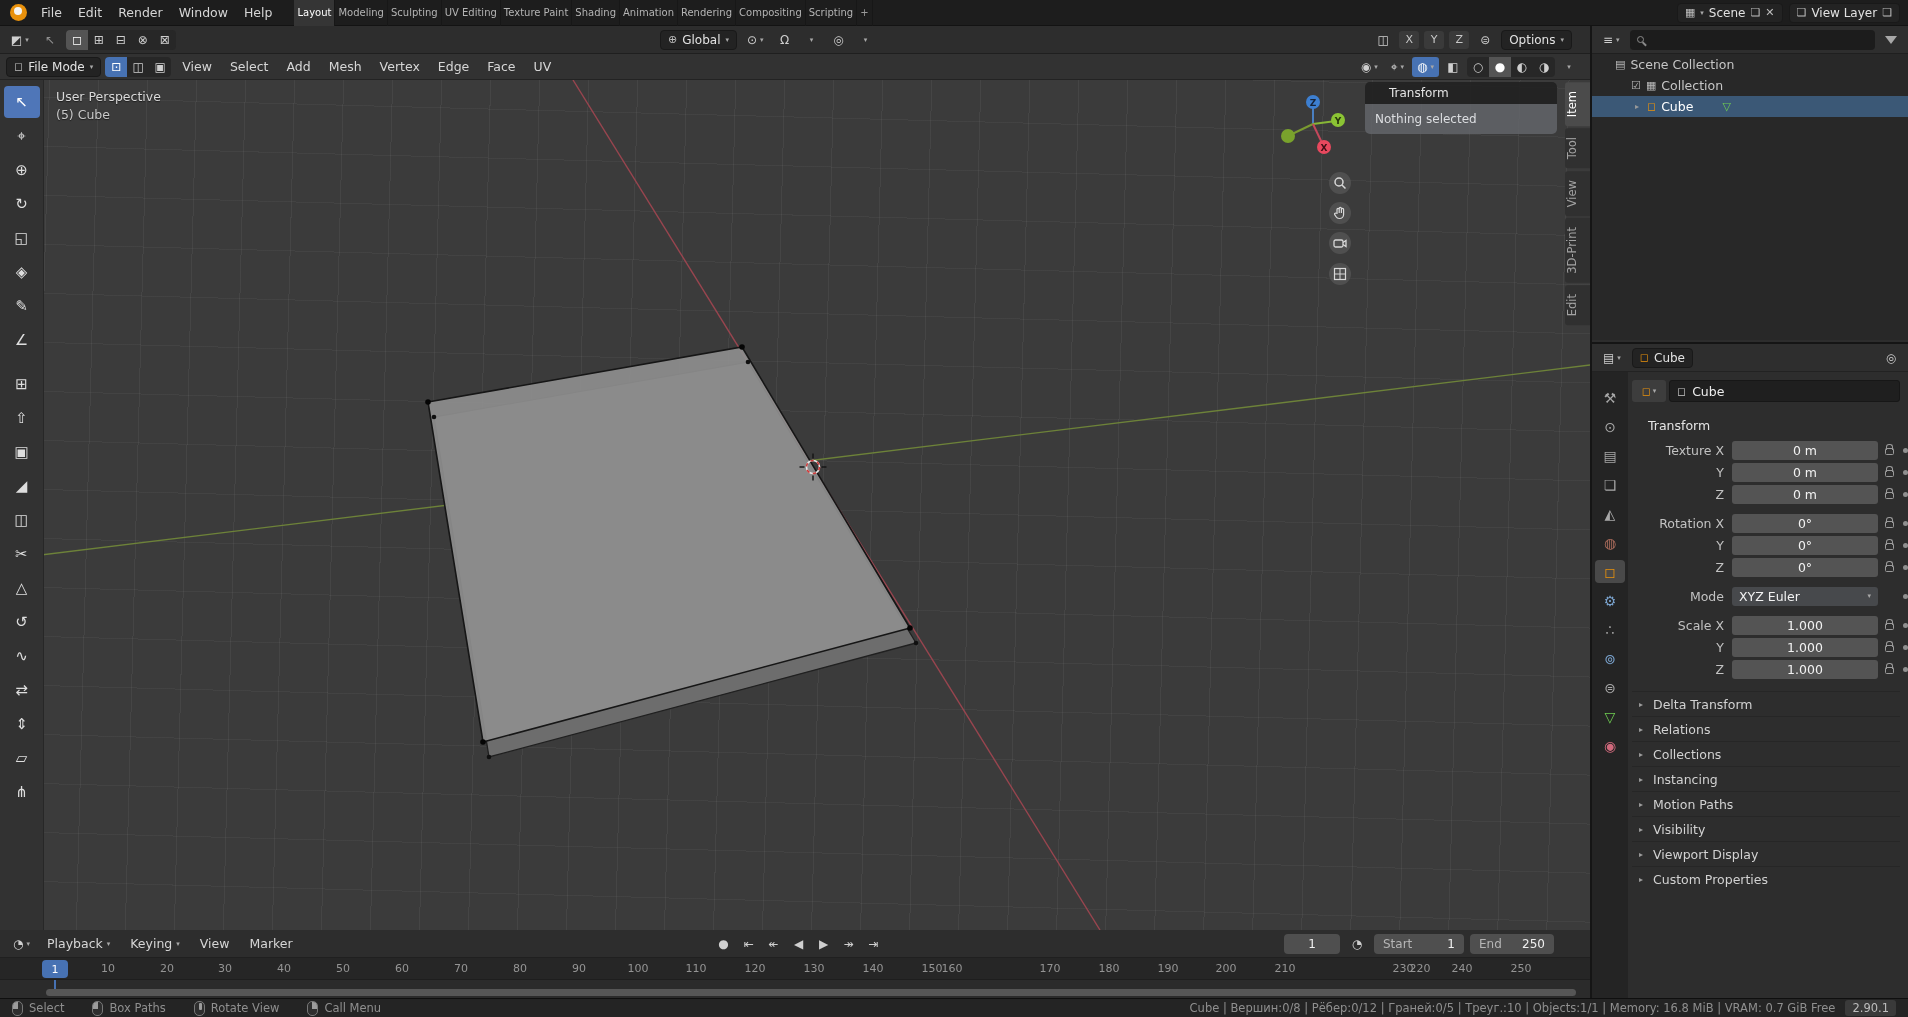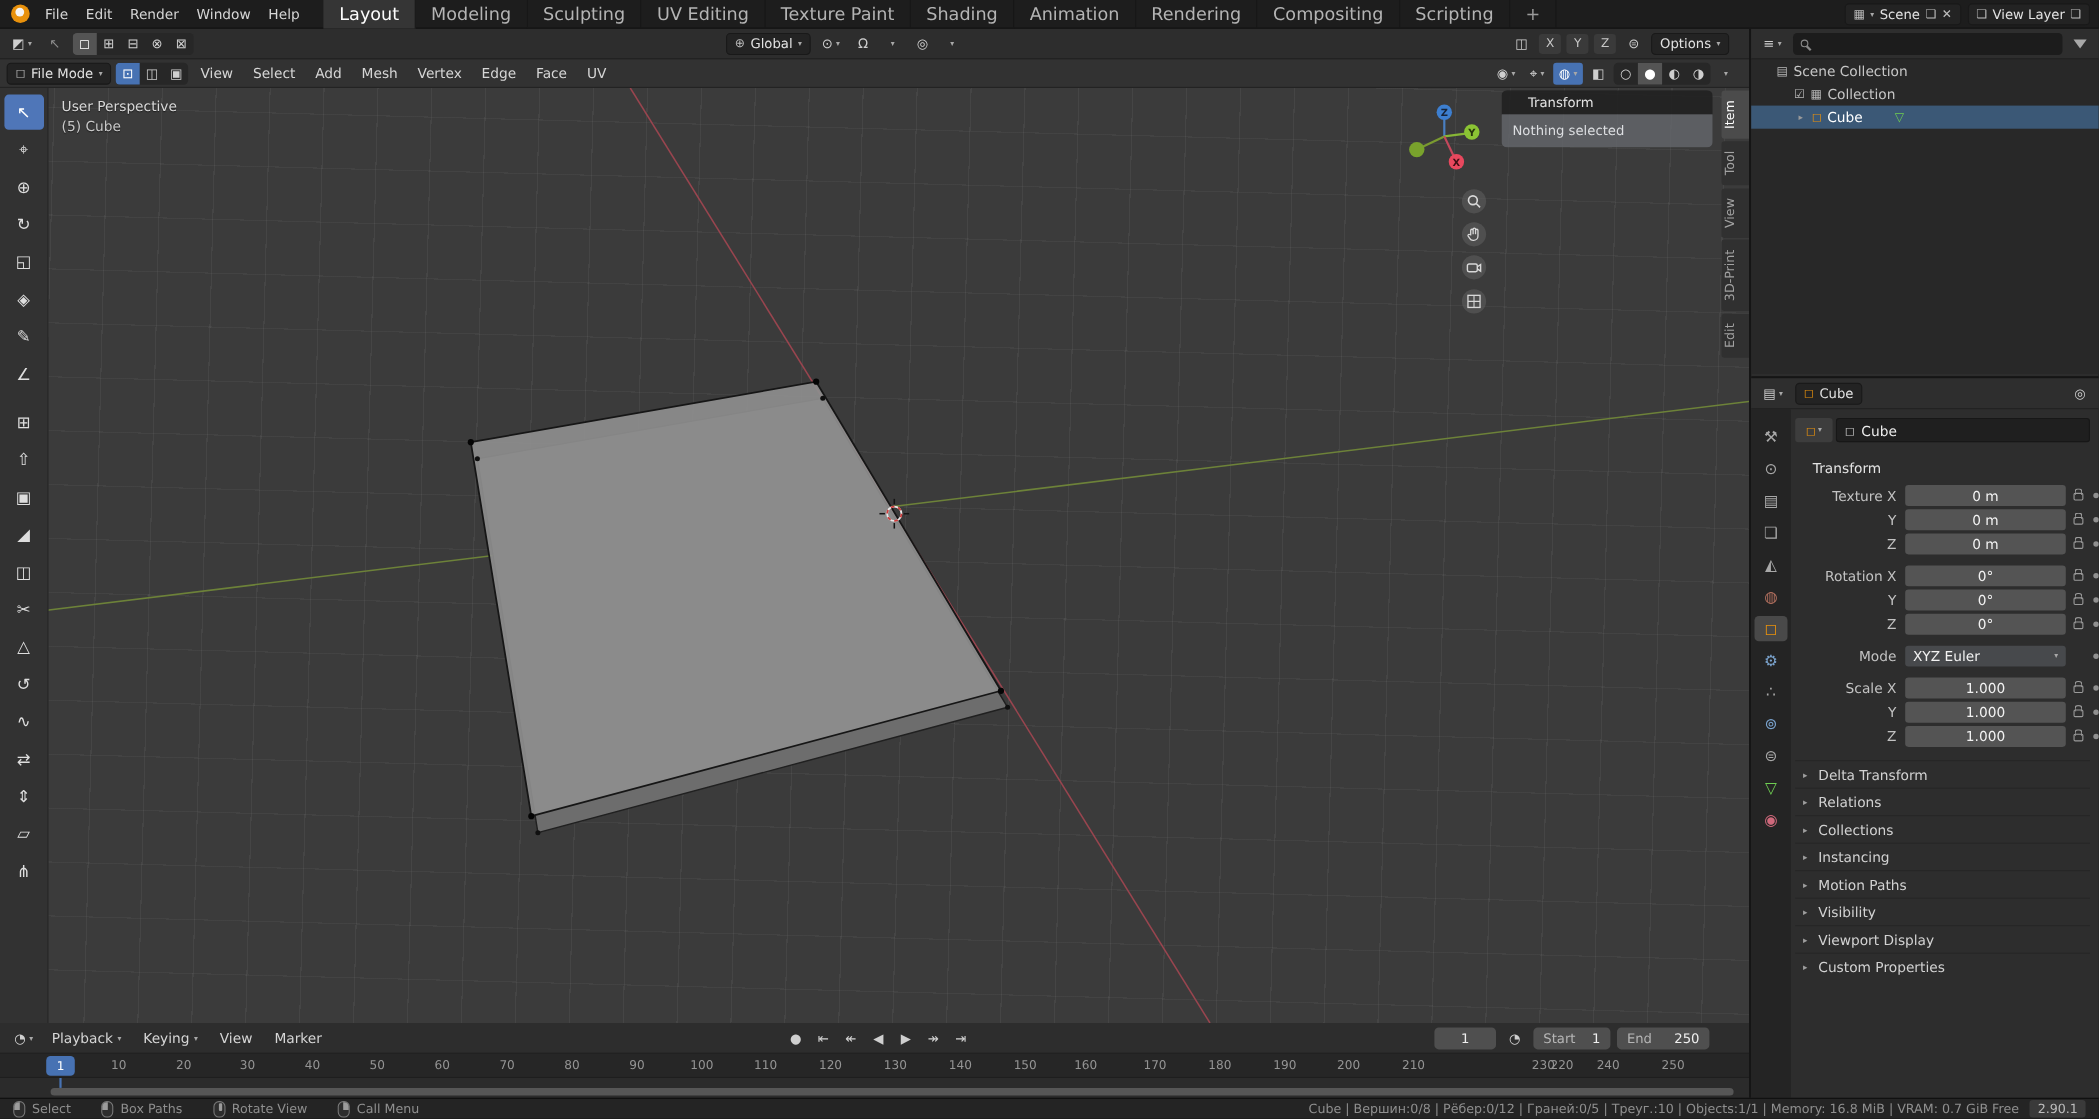--- a/index.html
+++ b/index.html
@@ -7,21 +7,21 @@
   font-family:"DejaVu Sans","Liberation Sans",sans-serif}
 #app{position:relative;width:1908px;height:1017px;background:#1d1d1d;color:#d4d4d4;font-size:13px}
 
 
 #topbar{position:absolute;left:0;top:0;width:1908px;height:26px;display:flex;align-items:center;
   background:#1d1d1d;border-bottom:1px solid #131313;z-index:6;padding-left:4px}
 .logo{width:17px;height:17px;border-radius:50%;background:#e8910c;position:relative;margin:0 6px;flex:none}
 .logo::after{content:"";position:absolute;left:4px;top:3px;width:8px;height:8px;border-radius:50%;background:#f4f4f4}
 .mi{height:26px;display:flex;align-items:center;padding:0 8px;color:#d6d6d6;font-size:12.5px}
 #ws{display:flex;height:26px;margin-left:14px}
-.ws{height:26px;display:flex;align-items:center;padding:0 14px;color:#b4b4b4;font-size:16px;border-right:1px solid #171717}
+.ws{height:26px;display:flex;align-items:center;padding:0 3px;color:#b4b4b4;font-size:10px;border-right:1px solid #171717}
 .ws.active{background:#353535;color:#fdfdfd}
 .ws.add{color:#9a9a9a}
 #topbar-right{margin-left:auto;display:flex;align-items:center;gap:6px;padding-right:8px}
 .chip{display:inline-flex;align-items:center;gap:5px;background:#232323;border:1px solid #191919;
   border-radius:4px;height:20px;padding:0 7px;color:#e2e2e2;font-size:12px}
 .chip .gly{font-size:11px;color:#bdbdbd}
 .car{font-size:7px;color:#a8a8a8}
 
 
 #left-region{position:absolute;left:0;top:26px;width:1590px;height:972px}
@@ -417,21 +417,21 @@
           <span class="tpbtn">⇤</span>
           <span class="tpbtn">↞</span>
           <span class="tpbtn">◀</span>
           <span class="tpbtn">▶</span>
           <span class="tpbtn">↠</span>
           <span class="tpbtn">⇥</span>
         </div>
         <div id="tl-fields">
           <span class="tlfield" style="width:56px;justify-content:center">1</span>
           <span class="hbtn">◔</span>
-          <span class="tlfield" style="width:70px;justify-content:space-between">
+          <span class="tlfield" style="width:90px;justify-content:space-between">
             <span class="lbl">Start</span>
             <span>1</span>
           </span>
           <span class="tlfield" style="width:84px;justify-content:space-between">
             <span class="lbl">End</span>
             <span>250</span>
           </span>
         </div>
       </div>
       <div id="tl-ruler">
@@ -444,21 +444,21 @@
         <span class="tick" style="left:402px">60</span>
         <span class="tick" style="left:461px">70</span>
         <span class="tick" style="left:520px">80</span>
         <span class="tick" style="left:579px">90</span>
         <span class="tick" style="left:638px">100</span>
         <span class="tick" style="left:696px">110</span>
         <span class="tick" style="left:755px">120</span>
         <span class="tick" style="left:814px">130</span>
         <span class="tick" style="left:873px">140</span>
         <span class="tick" style="left:932px">150</span>
-        <span class="tick" style="left:987px">160</span>
+        <span class="tick" style="left:952px">160</span>
         <span class="tick" style="left:1050px">170</span>
         <span class="tick" style="left:1109px">180</span>
         <span class="tick" style="left:1168px">190</span>
         <span class="tick" style="left:1226px">200</span>
         <span class="tick" style="left:1285px">210</span>
         <span class="tick" style="left:1420px">220</span>
         <span class="tick" style="left:1403px">230</span>
         <span class="tick" style="left:1462px">240</span>
         <span class="tick" style="left:1521px">250</span>
       </div>

